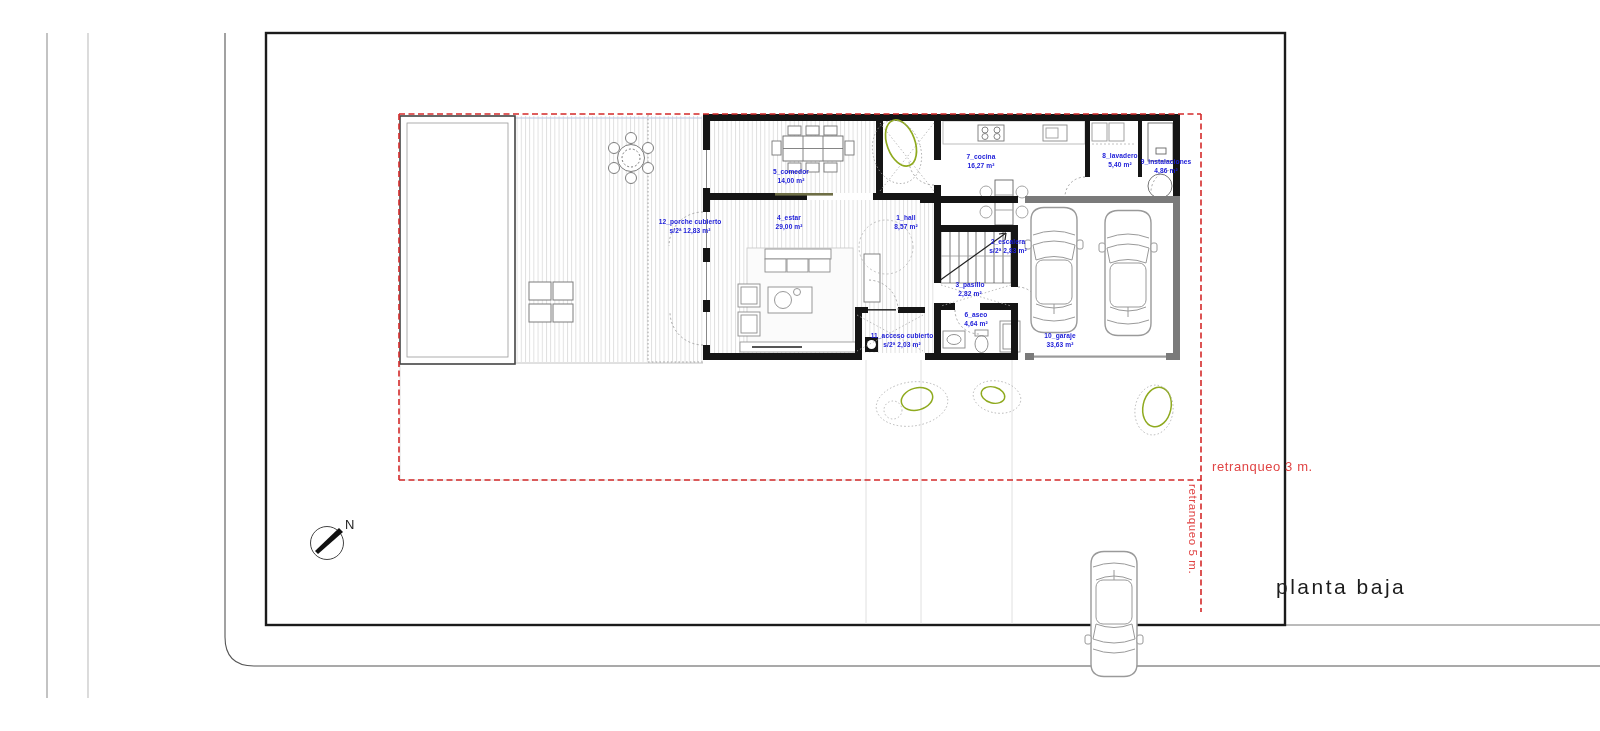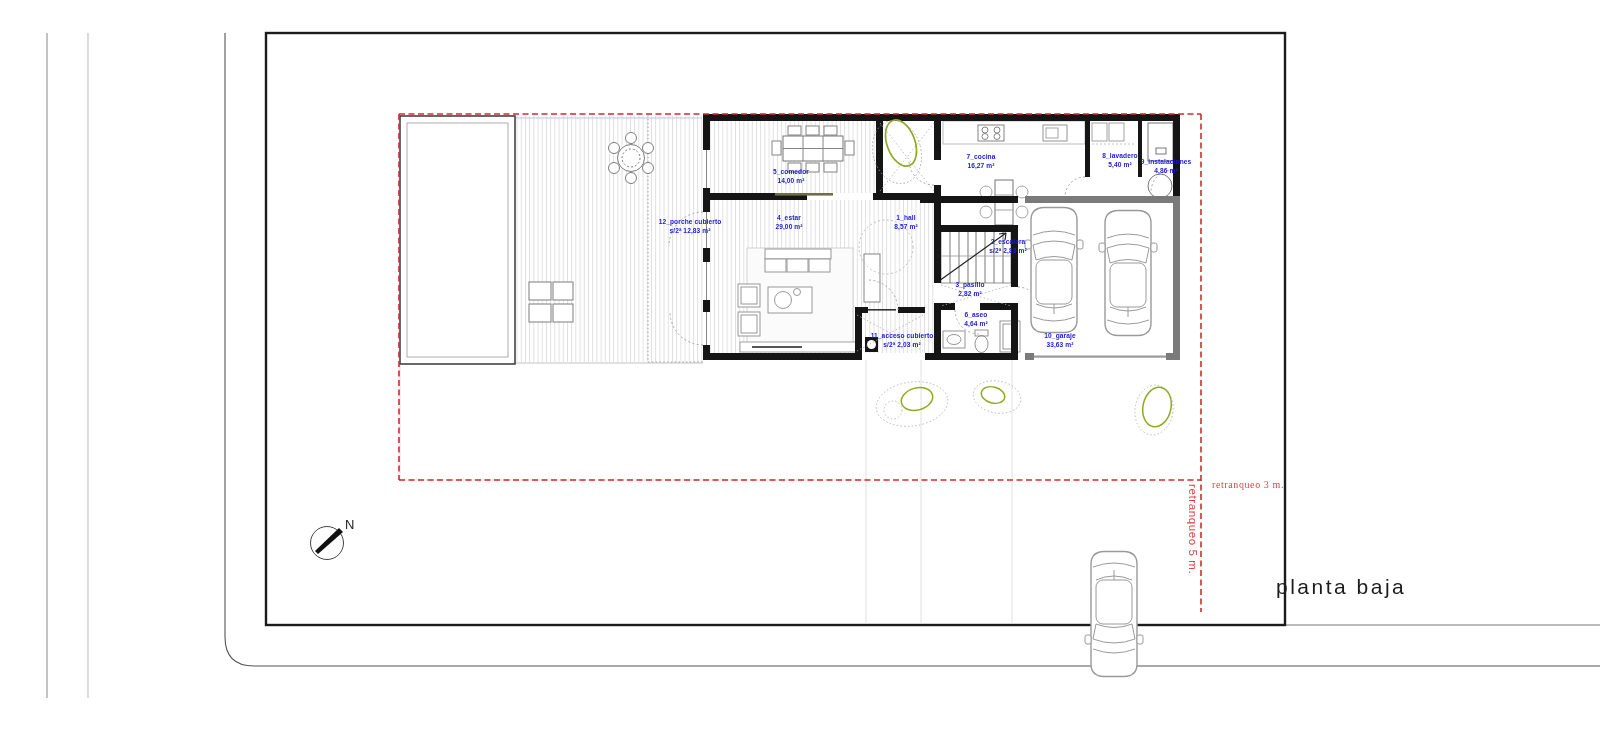--- a/index.html
+++ b/index.html
@@ -3,22 +3,22 @@
 <meta charset="utf-8">
 <style>
   html,body{margin:0;padding:0;background:#ffffff;}
   #canvas{position:relative;width:1600px;height:731px;background:#fff;overflow:hidden;
           font-family:"Liberation Sans", sans-serif;}
   #plan-svg{position:absolute;left:0;top:0;}
   .rlabel{position:absolute;transform:translateX(-50%);text-align:center;
           font-size:6.6px;font-weight:bold;color:#1a1ad8;line-height:1.32;
           white-space:nowrap;letter-spacing:0.1px;}
   .rlabel span{display:block;}
-  .setback-h{position:absolute;left:1212px;top:479px;color:#e04444;font-size:10px;
-             letter-spacing:0.6px;white-space:nowrap;font-family:Liberation Serif, serif;}
+  .setback-h{position:absolute;left:1212px;top:459px;color:#e04444;font-size:13px;
+             letter-spacing:0.6px;white-space:nowrap;}
   .setback-v{position:absolute;left:1199px;top:484px;color:#e04444;font-size:11.5px;
              letter-spacing:0.6px;white-space:nowrap;transform:rotate(90deg);
              transform-origin:0 0;}
   .plan-title{position:absolute;left:1276px;top:575px;color:#1c1c1c;font-size:21px;
               letter-spacing:2.5px;white-space:nowrap;}
   .north-label{position:absolute;left:345px;top:517px;color:#222;font-size:13px;}
 </style>
 </head>
 <body>
 

